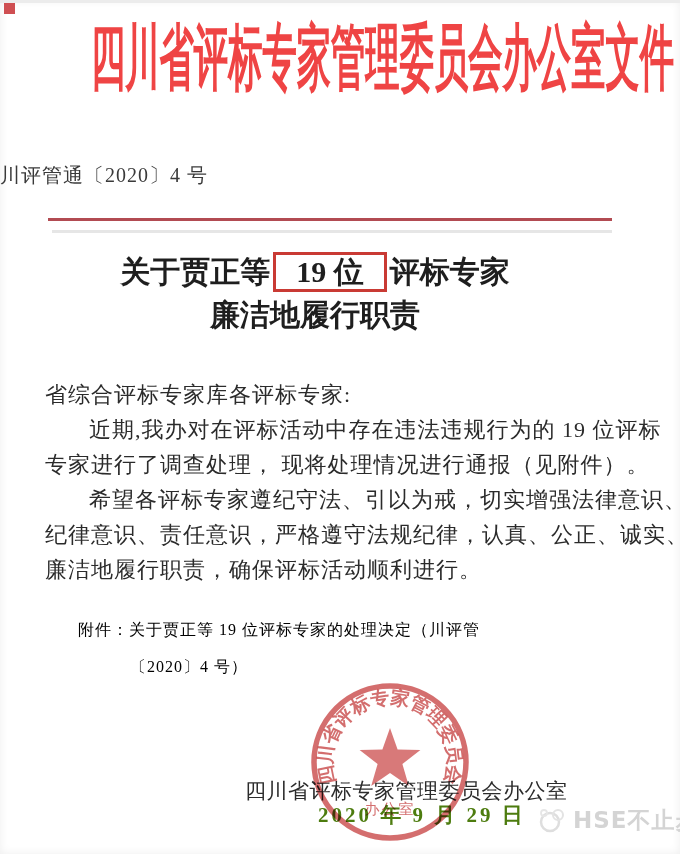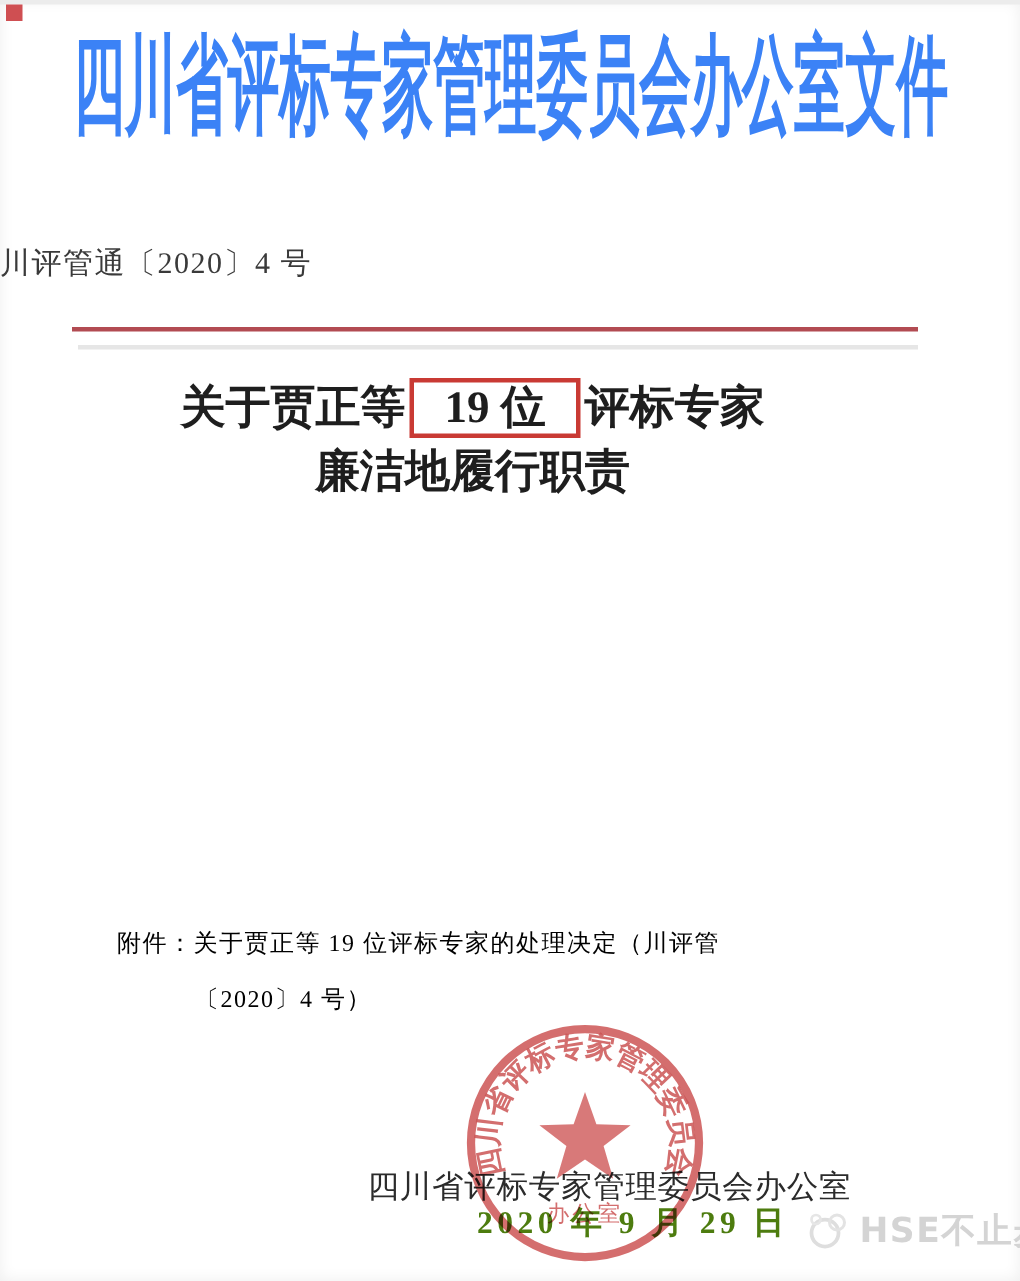--- a/index.html
+++ b/index.html
@@ -5,22 +5,22 @@
   html,body{margin:0;padding:0;}
   body{background:#ffffff;}
   .page{
     position:relative;width:680px;height:854px;background:#ffffff;overflow:hidden;
     font-family:"Liberation Serif","DejaVu Serif",serif;color:#2b2b2b;
     box-shadow:inset 0 0 10px rgba(0,0,0,0.07);
   }
   .corner-mark{position:absolute;left:4px;top:3px;width:11px;height:11px;background:#cf4f52;}
   .edge-top{position:absolute;left:0;top:0;width:680px;height:3px;background:#ececec;}
 
-  .header-title{position:absolute;top:14px;left:0;width:680px;text-align:center;
-    color:#3b82f6;font-weight:bold;white-space:nowrap;}
+  .header-title{position:absolute;top:14px;left:0;width:680px;text-align:right;
+    color:#ef4444;font-weight:bold;white-space:nowrap;}
   .header-title .stretch{display:inline-block;font-size:35px;line-height:44px;
     transform:scale(0.98,2.05);transform-origin:center top;}
 
   .doc-number{position:absolute;top:162px;left:0;width:562px;text-align:left;
     font-size:20px;letter-spacing:1px;color:#3a3a3a;}
 
   .red-rule{position:absolute;top:218px;left:48px;width:564px;height:3px;background:#b24b52;}
   .rule-shadow{position:absolute;top:230px;left:52px;width:560px;height:3px;background:#e6e6e6;}
 
   .doc-title{position:absolute;top:250px;left:0;width:630px;text-align:center;
@@ -60,20 +60,28 @@
   <div class="doc-number">川评管通〔2020〕4 号</div>
 
   <div class="red-rule"></div>
   <div class="rule-shadow"></div>
 
   <div class="doc-title">
     <div><span>关于贾正等</span><span class="hl">19 位</span><span>评标专家</span></div>
     <div>廉洁地履行职责</div>
   </div>
 
+  <div class="body-block">
+    <div>省综合评标专家库各评标专家:</div>
+    <div class="indent">近期,我办对在评标活动中存在违法违规行为的 19 位评标</div>
+    <div>专家进行了调查处理， 现将处理情况进行通报（见附件）。</div>
+    <div class="indent">希望各评标专家遵纪守法、引以为戒，切实增强法律意识、</div>
+    <div>纪律意识、责任意识，严格遵守法规纪律，认真、公正、诚实、</div>
+    <div>廉洁地履行职责，确保评标活动顺利进行。</div>
+  </div>
 
   <div class="attachment">
     <div>附件：关于贾正等 19 位评标专家的处理决定（川评管</div>
     <div class="indent2">〔2020〕4 号）</div>
   </div>
 
   <div class="signature">四川省评标专家管理委员会办公室</div>
   <div class="sign-date">2020 年 9 月 29 日</div>
 
   <svg class="seal" viewBox="0 0 168 168" xmlns="http://www.w3.org/2000/svg">

